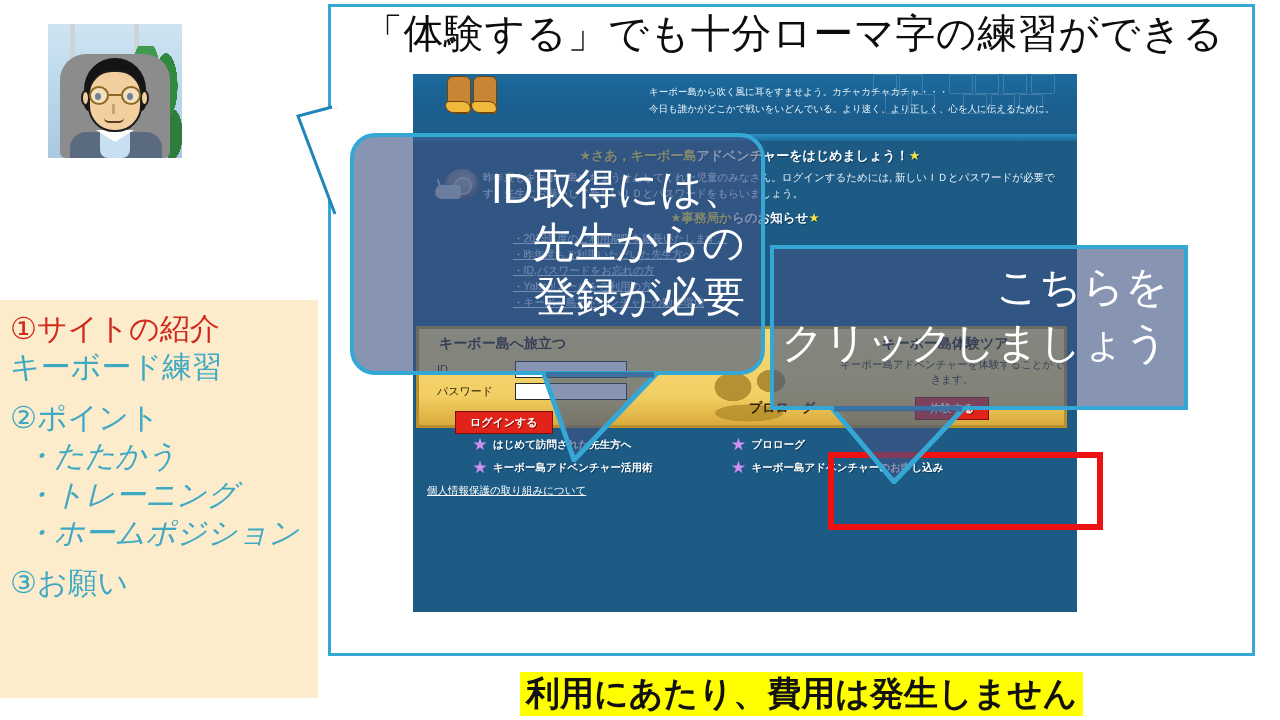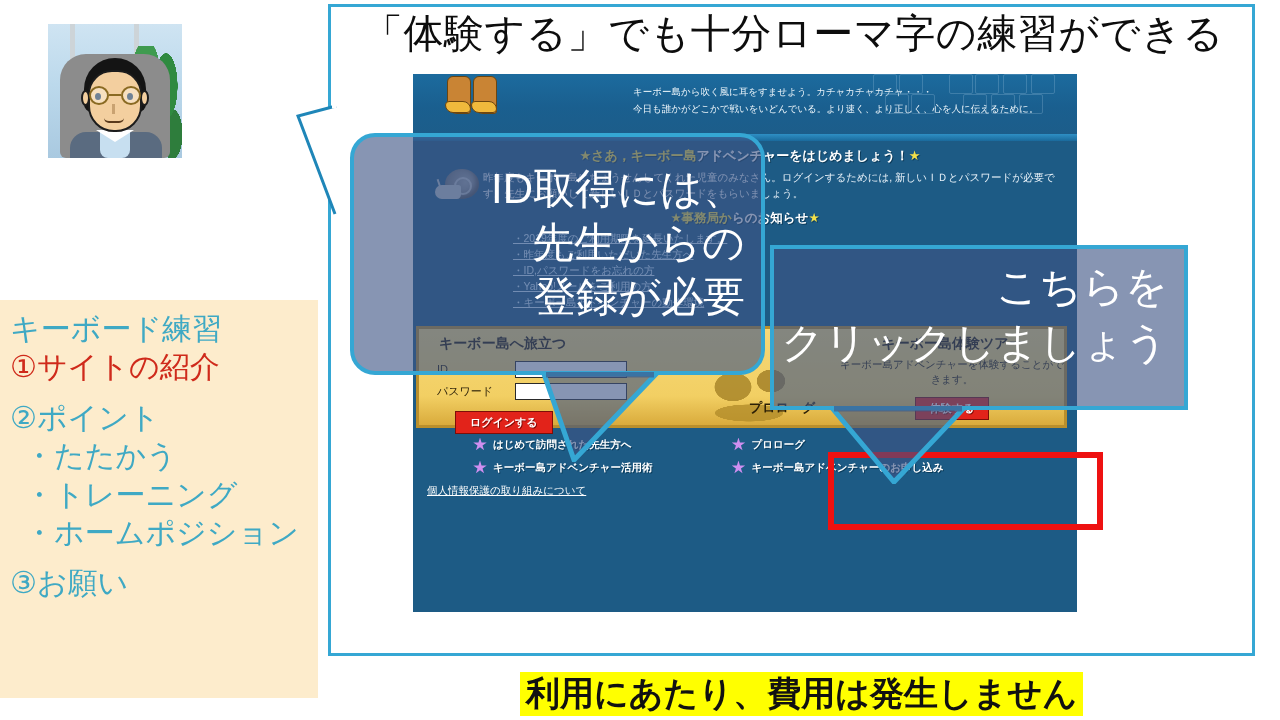--- a/index.html
+++ b/index.html
@@ -50,21 +50,21 @@
   #avatar .collar{position:absolute;left:48px;top:106px;width:38px;height:12px;
     background:#ffffff;clip-path:polygon(0 0,38px 0,19px 12px);}
 
   
   #sidebar{
     position:absolute;left:0;top:300px;width:318px;height:398px;
     background:#fdeccc;padding:10px 6px 0 10px;box-sizing:border-box;
   }
   #sidebar .line{color:#3fa9c4;font-size:30px;line-height:1.28;white-space:nowrap;}
   #sidebar .line.red{color:#cf2a1b;}
-  #sidebar .line.indent{padding-left:14px;}
+  #sidebar .line.indent{padding-left:14px;font-style:italic;}
   #sidebar .gap{height:12px;}
 
   
   #panel{
     position:absolute;left:328px;top:4px;width:927px;height:652px;
     border:3px solid #35a7d4;background:#ffffff;box-sizing:border-box;
   }
   #panel-tail{
     position:absolute;left:240px;top:104px;width:98px;height:112px;
   }
@@ -84,21 +84,21 @@
   #site .banner{position:relative;height:60px;
     background:linear-gradient(180deg,#1c6b9e 0%,#1a5f8f 55%,#1c5d8a 100%);overflow:hidden;}
   #site .keys{position:absolute;right:4px;top:-4px;width:210px;height:48px;opacity:.22;}
   #site .keys i{position:absolute;display:block;border:1px solid #bcd9ef;border-radius:2px;}
   #site .boots{position:absolute;left:32px;top:-2px;width:56px;height:44px;}
   #site .boot{position:absolute;top:4px;width:24px;height:38px;background:#c98434;
     border:1px solid #6b4510;border-radius:6px 6px 3px 10px;box-sizing:border-box;}
   #site .boot:after{content:"";position:absolute;left:-3px;bottom:0;width:26px;height:12px;
     background:#f0b93c;border:1px solid #6b4510;border-radius:4px 8px 4px 8px;box-sizing:border-box;}
   #site .boot.l{left:2px;} #site .boot.r{left:28px;}
-  #site .bannertxt{position:absolute;left:220px;top:10px;color:#eef6fb;font-size:9.5px;line-height:1.75;}
+  #site .bannertxt{position:absolute;left:236px;top:10px;color:#eef6fb;font-size:9.5px;line-height:1.75;}
   #site .rule{height:7px;background:linear-gradient(180deg,#2e8fc4,#1a6a9c);}
 
   #site .intro{position:relative;padding:6px 4px 2px 14px;}
   #site .intro h2{margin:0 0 4px 0;font-size:13px;color:#f3e04a;text-align:center;
     text-shadow:1px 1px 0 #0c3a58;}
   #site .intro h2 .w{color:#ffffff;}
   #site .intro p{margin:0;font-size:10.5px;color:#eaf3fa;line-height:1.55;padding-left:56px;}
   #site .snail{position:absolute;left:22px;top:26px;width:46px;height:36px;}
   #site .snail .shell{position:absolute;left:10px;top:2px;width:34px;height:30px;
     border-radius:50%;background:radial-gradient(circle at 60% 45%,#9aa3ab,#5d666e);
@@ -188,22 +188,22 @@
   <div class="glasses">
     <span class="lens l"></span>
       <span class="lens r"></span>
       <span class="bridge"></span>
   </div>
   <div class="nose"></div>
   <div class="mouth"></div>
 </div>
 
 <div id="sidebar">
+  <div class="line red">①サイトの紹介</div>
   <div class="line">キーボード練習</div>
-  <div class="line red">①サイトの紹介</div>
   <div class="gap"></div>
   <div class="line">②ポイント</div>
   <div class="line indent">・たたかう</div>
   <div class="line indent">・トレーニング</div>
   <div class="line indent">・ホームポジション</div>
   <div class="gap"></div>
   <div class="line">③お願い</div>
 </div>
 
 <div id="panel"></div>

